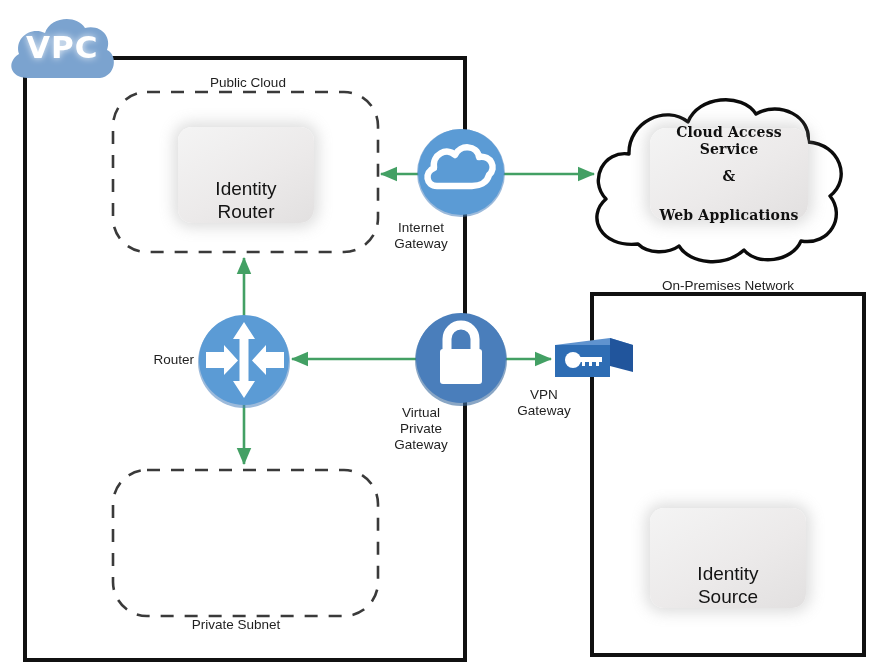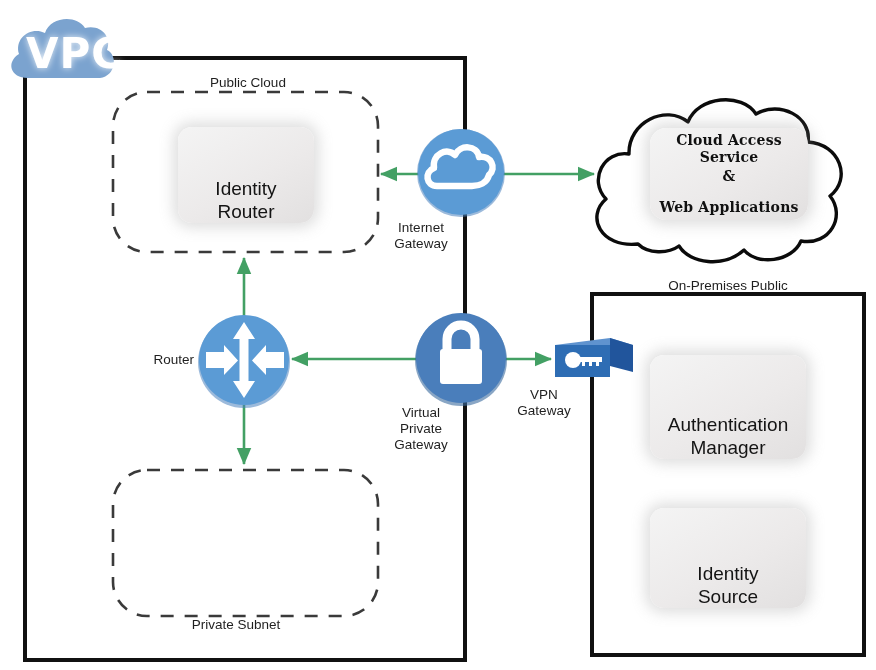--- a/index.html
+++ b/index.html
@@ -12,21 +12,21 @@
   .node-box{position:absolute;border-radius:14px;
        background:linear-gradient(150deg,#f4f4f4 0%,#eceaea 55%,#e2e0e0 100%);
        box-shadow:0 0 14px 5px rgba(150,150,150,0.30);
        display:flex;align-items:center;justify-content:center;
        text-align:center;line-height:1.22;color:#141414;}
   .node-box span{display:block;white-space:pre-line;}
   .node-txt-lg{font-size:19px;align-items:flex-end;}
   .cloud-txt{font-family:"DejaVu Serif","Liberation Serif",serif;
        font-weight:bold;font-size:14px;letter-spacing:.2px;color:#101010;}
   .vpc-word{position:absolute;font-family:"DejaVu Sans","Liberation Sans",sans-serif;
-       font-weight:bold;font-size:42px;color:#ffffff;letter-spacing:1px;
+       font-weight:bold;font-size:31px;color:#ffffff;letter-spacing:1px;
        text-shadow:0 0 7px rgba(255,255,255,.85);}
 </style>
 </head>
 <body>
 
 <div id="stage">
 
   <svg class="layer" viewBox="0 0 876 670">
     <defs>
       <marker id="ah" markerWidth="7" markerHeight="7" refX="6.2" refY="3.2" orient="auto" markerUnits="strokeWidth">
@@ -128,40 +128,36 @@
     </g>
   </svg>
 
   <div class="vpc-word" style="left:26px;top:29px;">VPC</div>
 
 
   <div class="lbl" style="left:148px;top:75px;width:200px;">Public Cloud</div>
 
   <div class="lbl" style="left:136px;top:617px;width:200px;">Private Subnet</div>
 
-  <div class="lbl" style="left:628px;top:278px;width:200px;">On-Premises Public</div>
+  <div class="lbl" style="left:628px;top:278px;width:200px;">On-Premises Network</div>
 
   <div class="node-box node-txt-lg" style="left:178px;top:127px;width:136px;height:96px;">
     <span>Identity
 Router</span>
   </div>
 
 
-  <div class="node-box node-txt-lg" style="left:650px;top:355px;width:156px;height:104px;">
-    <span>Authentication
-Manager</span>
-  </div>
 
   <div class="node-box node-txt-lg" style="left:650px;top:508px;width:156px;height:100px;">
     <span>Identity
 Source</span>
   </div>
 
   <div class="node-box" style="left:650px;top:128px;width:158px;height:92px;border-radius:16px;
-       flex-direction:column;gap:2px;">
+       flex-direction:column;gap:10px;">
     <span class="cloud-txt">Cloud Access Service</span>
     <span class="cloud-txt">&amp;</span>
     <span class="cloud-txt" style="margin-top:12px;">Web Applications</span>
   </div>
 
   <div class="lbl" style="left:381px;top:220px;width:80px;">Internet
 Gateway</div>
 
   <div class="lbl" style="left:132px;top:352px;width:62px;text-align:right;">Router</div>
 

